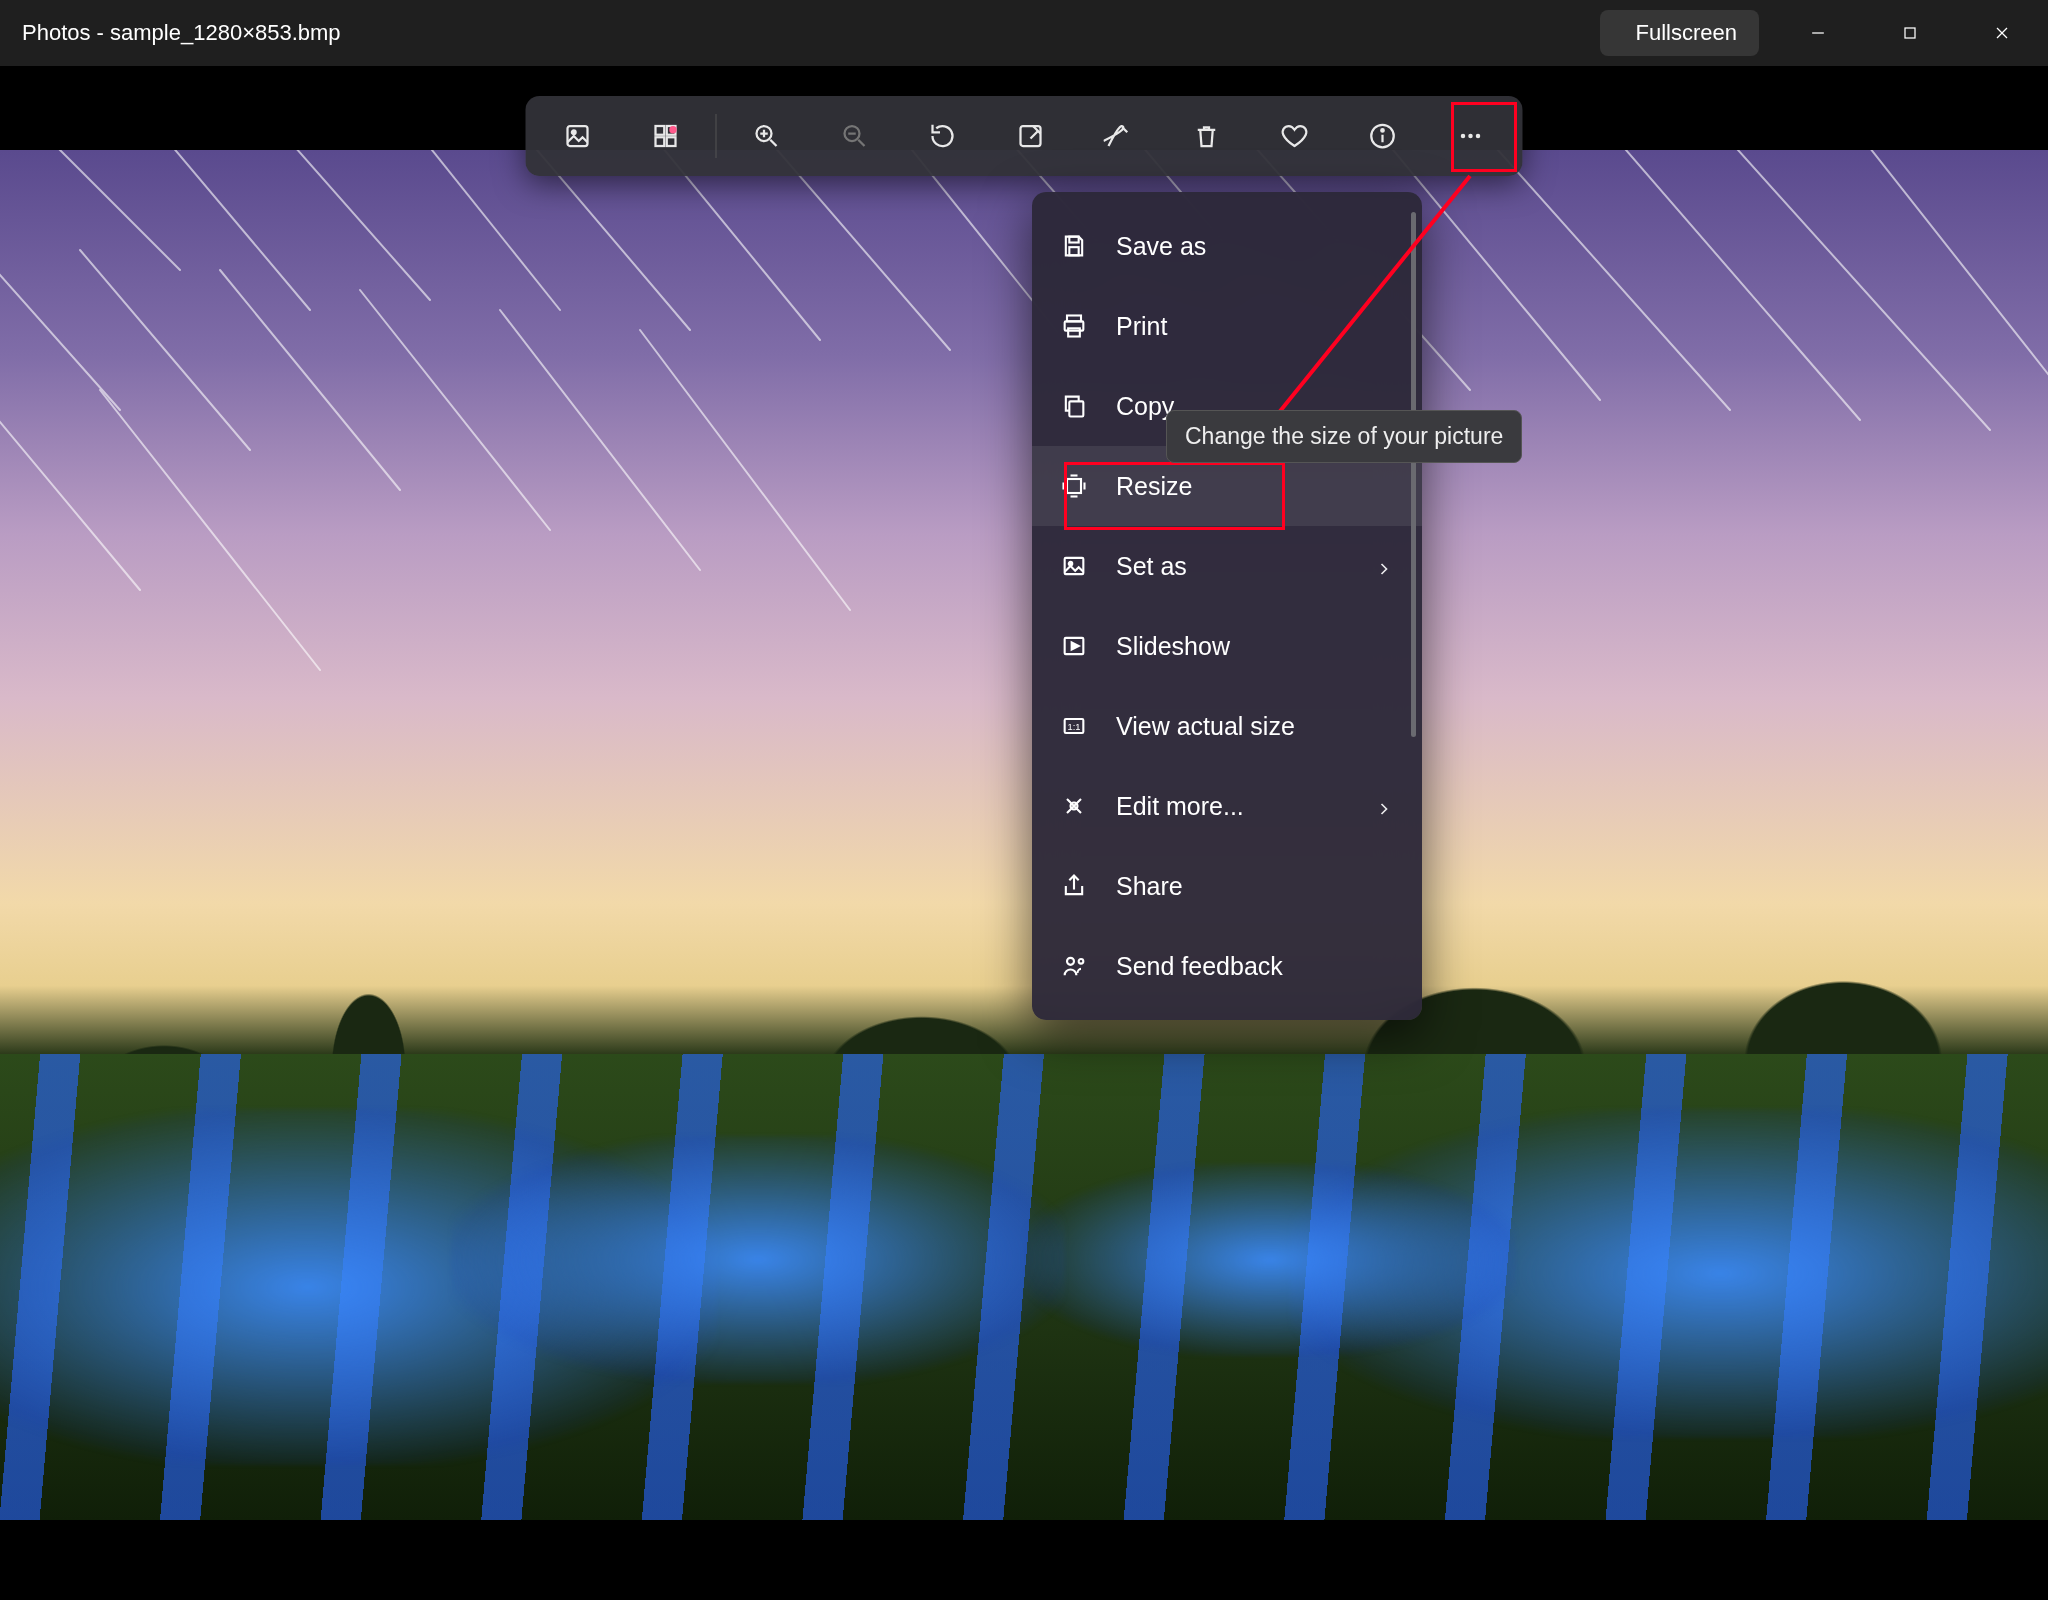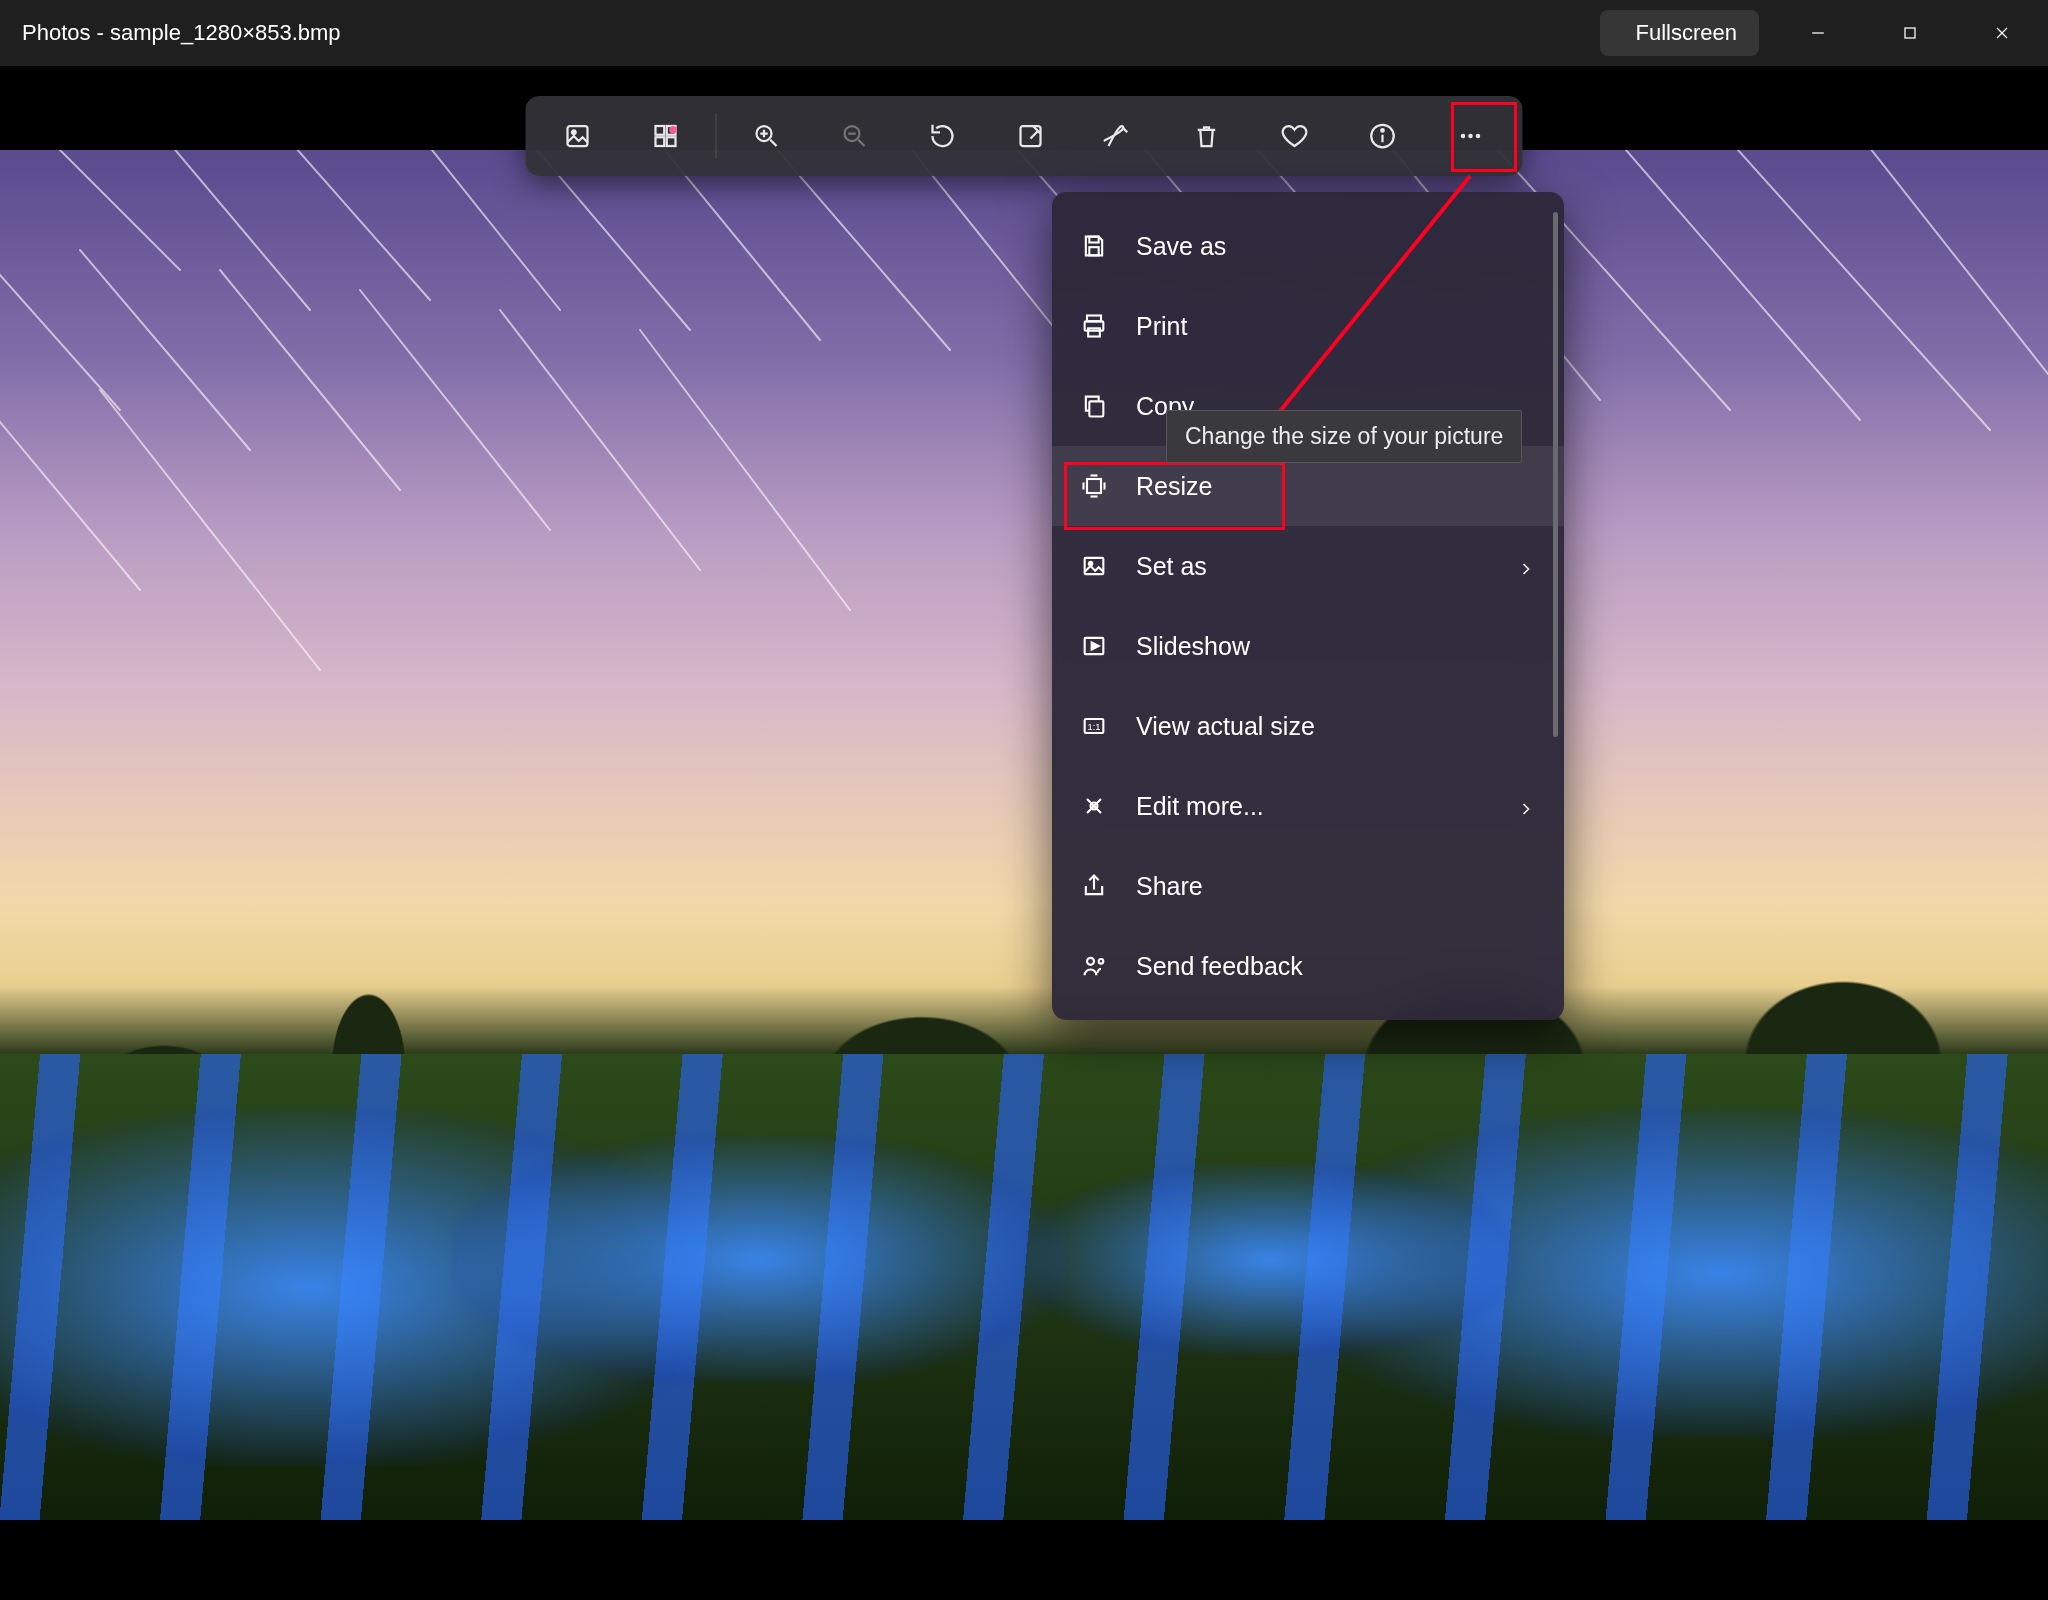--- a/index.html
+++ b/index.html
@@ -99,30 +99,29 @@
 .red-box {
   position: absolute; border: 3px solid #ff0020; z-index: 120; pointer-events: none;
 }
 .red-arrow {
   position: absolute; z-index: 115; pointer-events: none;
 }
 
 .menu {
   position: absolute;
   top: 126px; left: 1032px;
-  width: 512px;
+  width: 390px;
   max-height: 840px;
   background: rgba(44,40,56,.96);
   backdrop-filter: blur(20px);
   border-radius: 14px;
   padding: 14px 0;
   color: #fff;
   box-shadow: 0 16px 50px rgba(0,0,0,.6);
   z-index: 100;
-  margin-left: 20px;
 }
 .menu-scroll {
   position: absolute; right: 6px; top: 20px; bottom: 20px; width: 5px;
   background: #6a6a70; border-radius: 3px; height: 525px;
 }
 .menu-item {
   display: flex; align-items: center;
   height: 80px;
   padding: 0 28px;
   font-size: 25px;
@@ -136,21 +135,21 @@
 .menu-label { flex: 1; }
 .menu-chevron { width: 20px; height: 20px; opacity: .9; }
 
 .tooltip {
   position: absolute;
   top: 344px; left: 1166px;
   background: #3a3a3e;
   color: #eee;
   font-size: 23px;
   padding: 12px 18px;
-  border-radius: 2px;
+  border-radius: 8px;
   border: 1px solid #555;
   z-index: 130;
 }
 </style>
 </head>
 <body>
 
 <div class="titlebar">
   <div class="titlebar-title">Photos - sample_1280×853.bmp</div>
   <div class="titlebar-spacer"></div>

